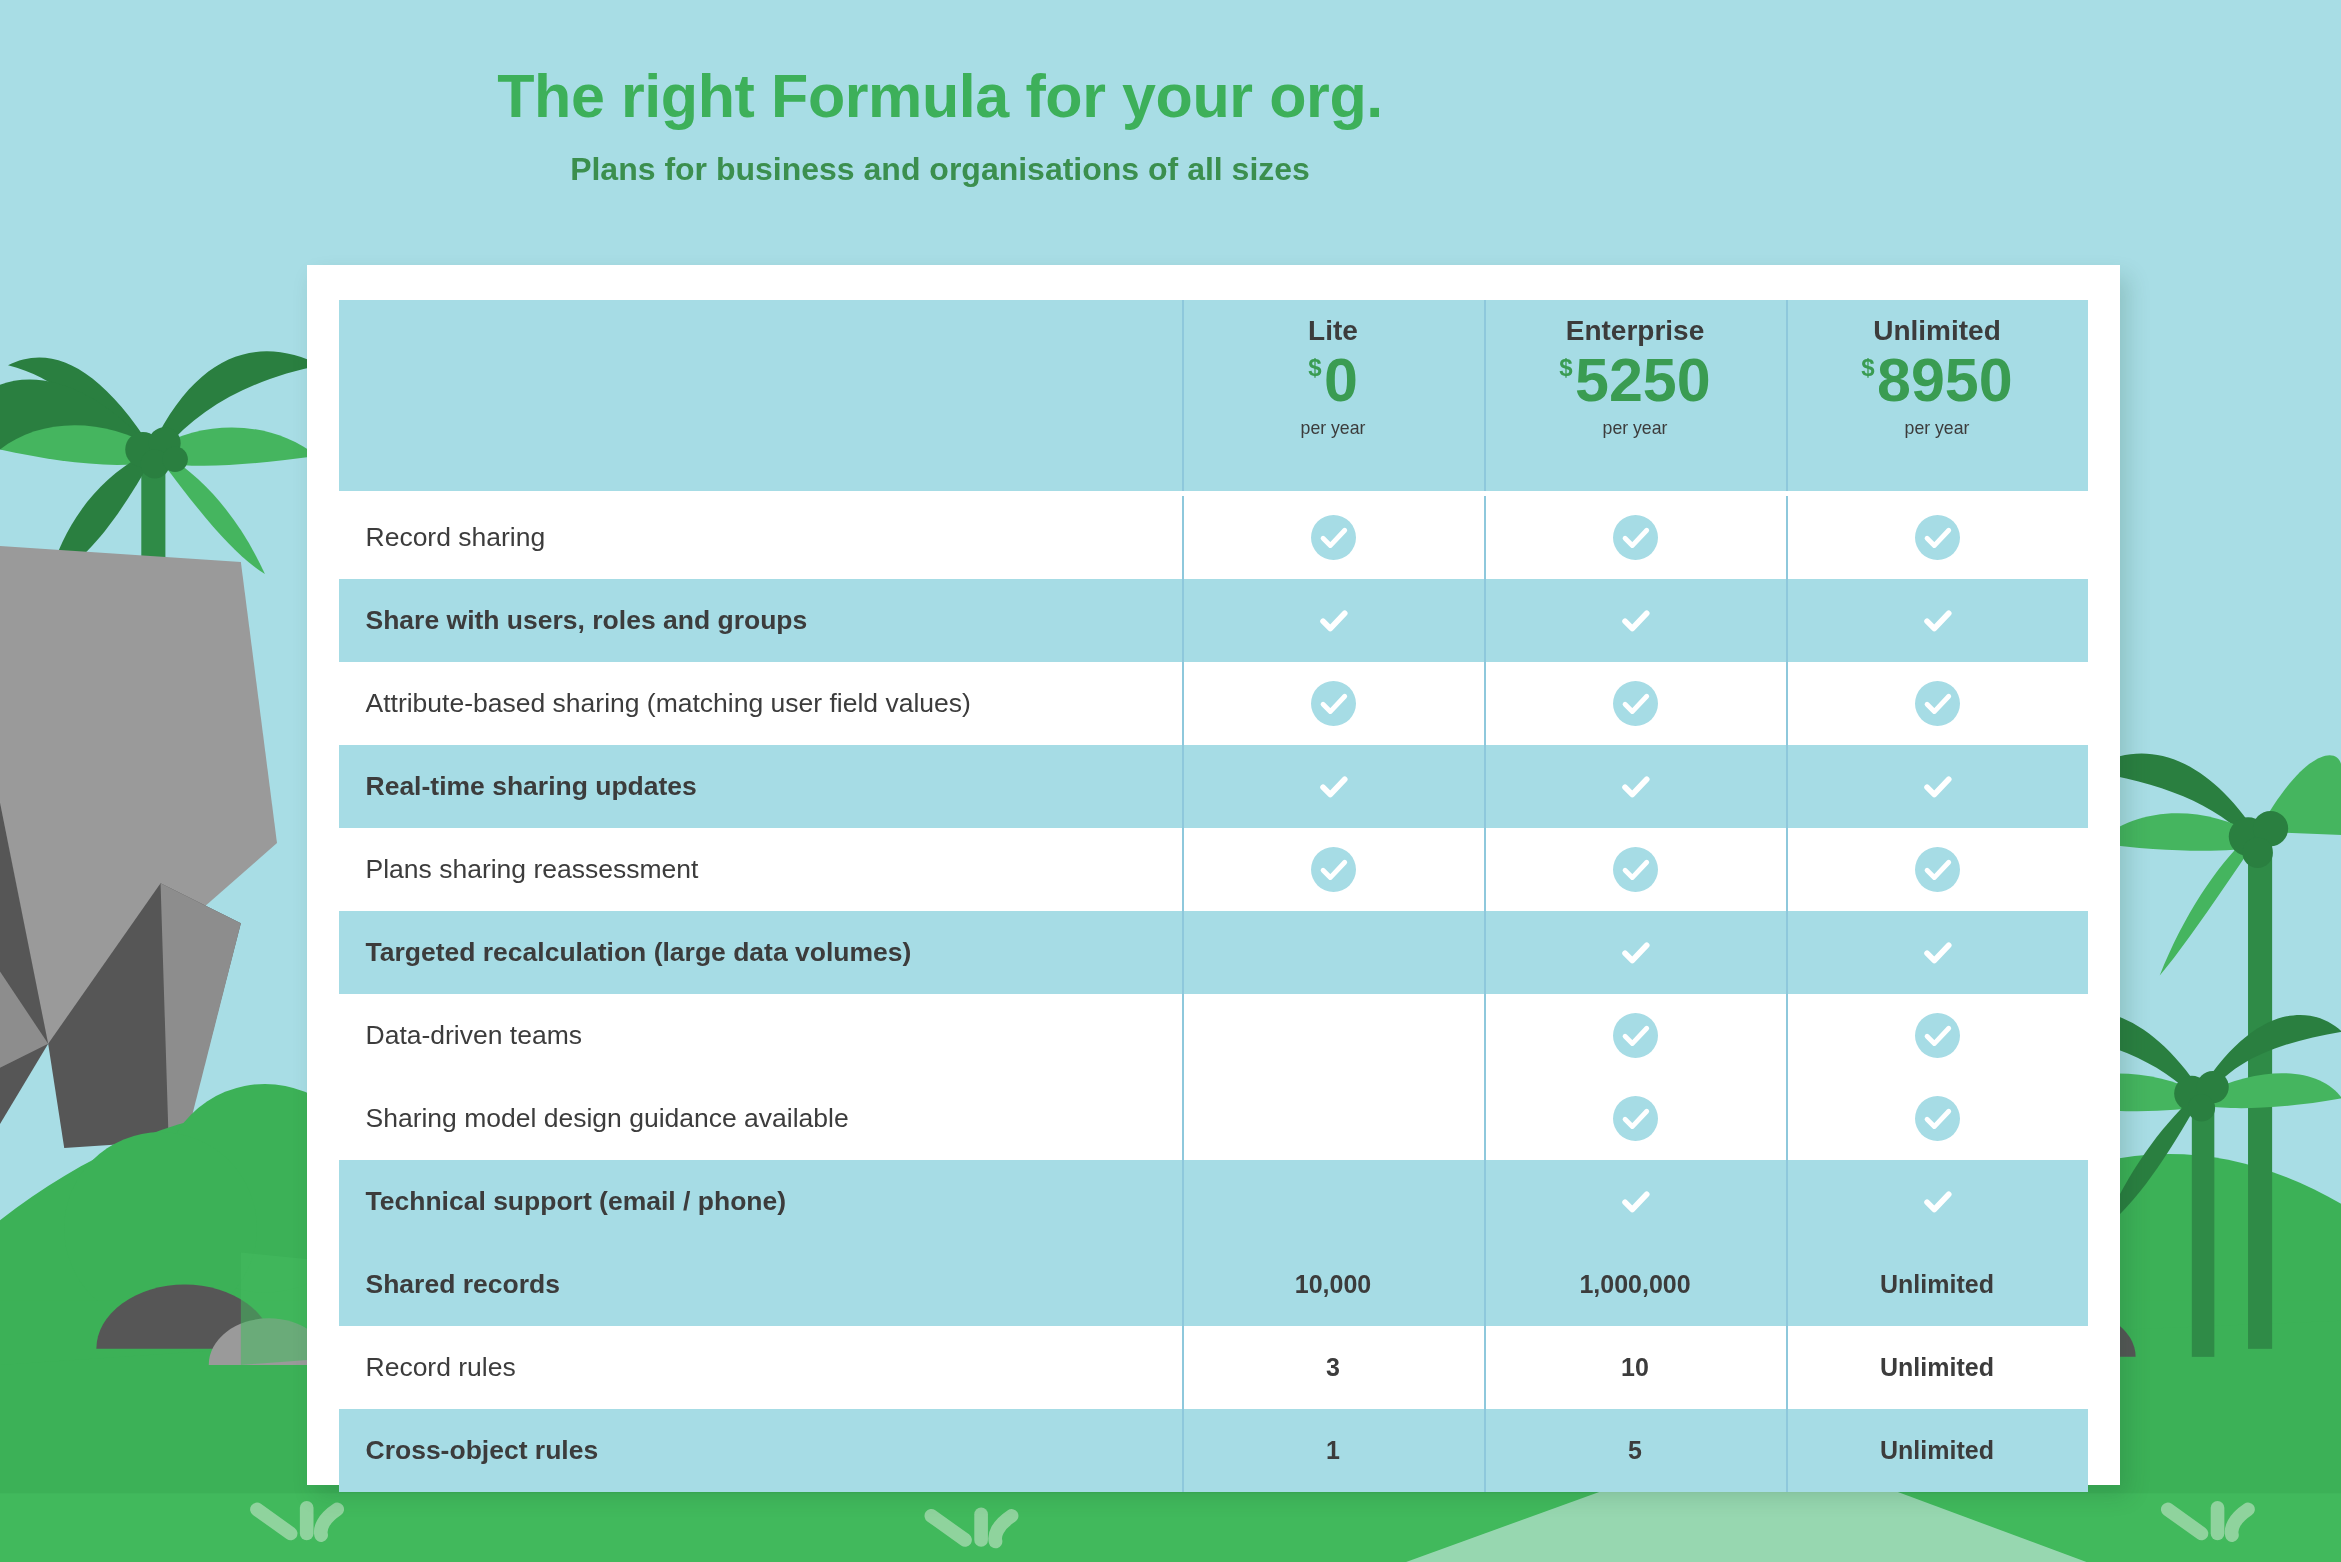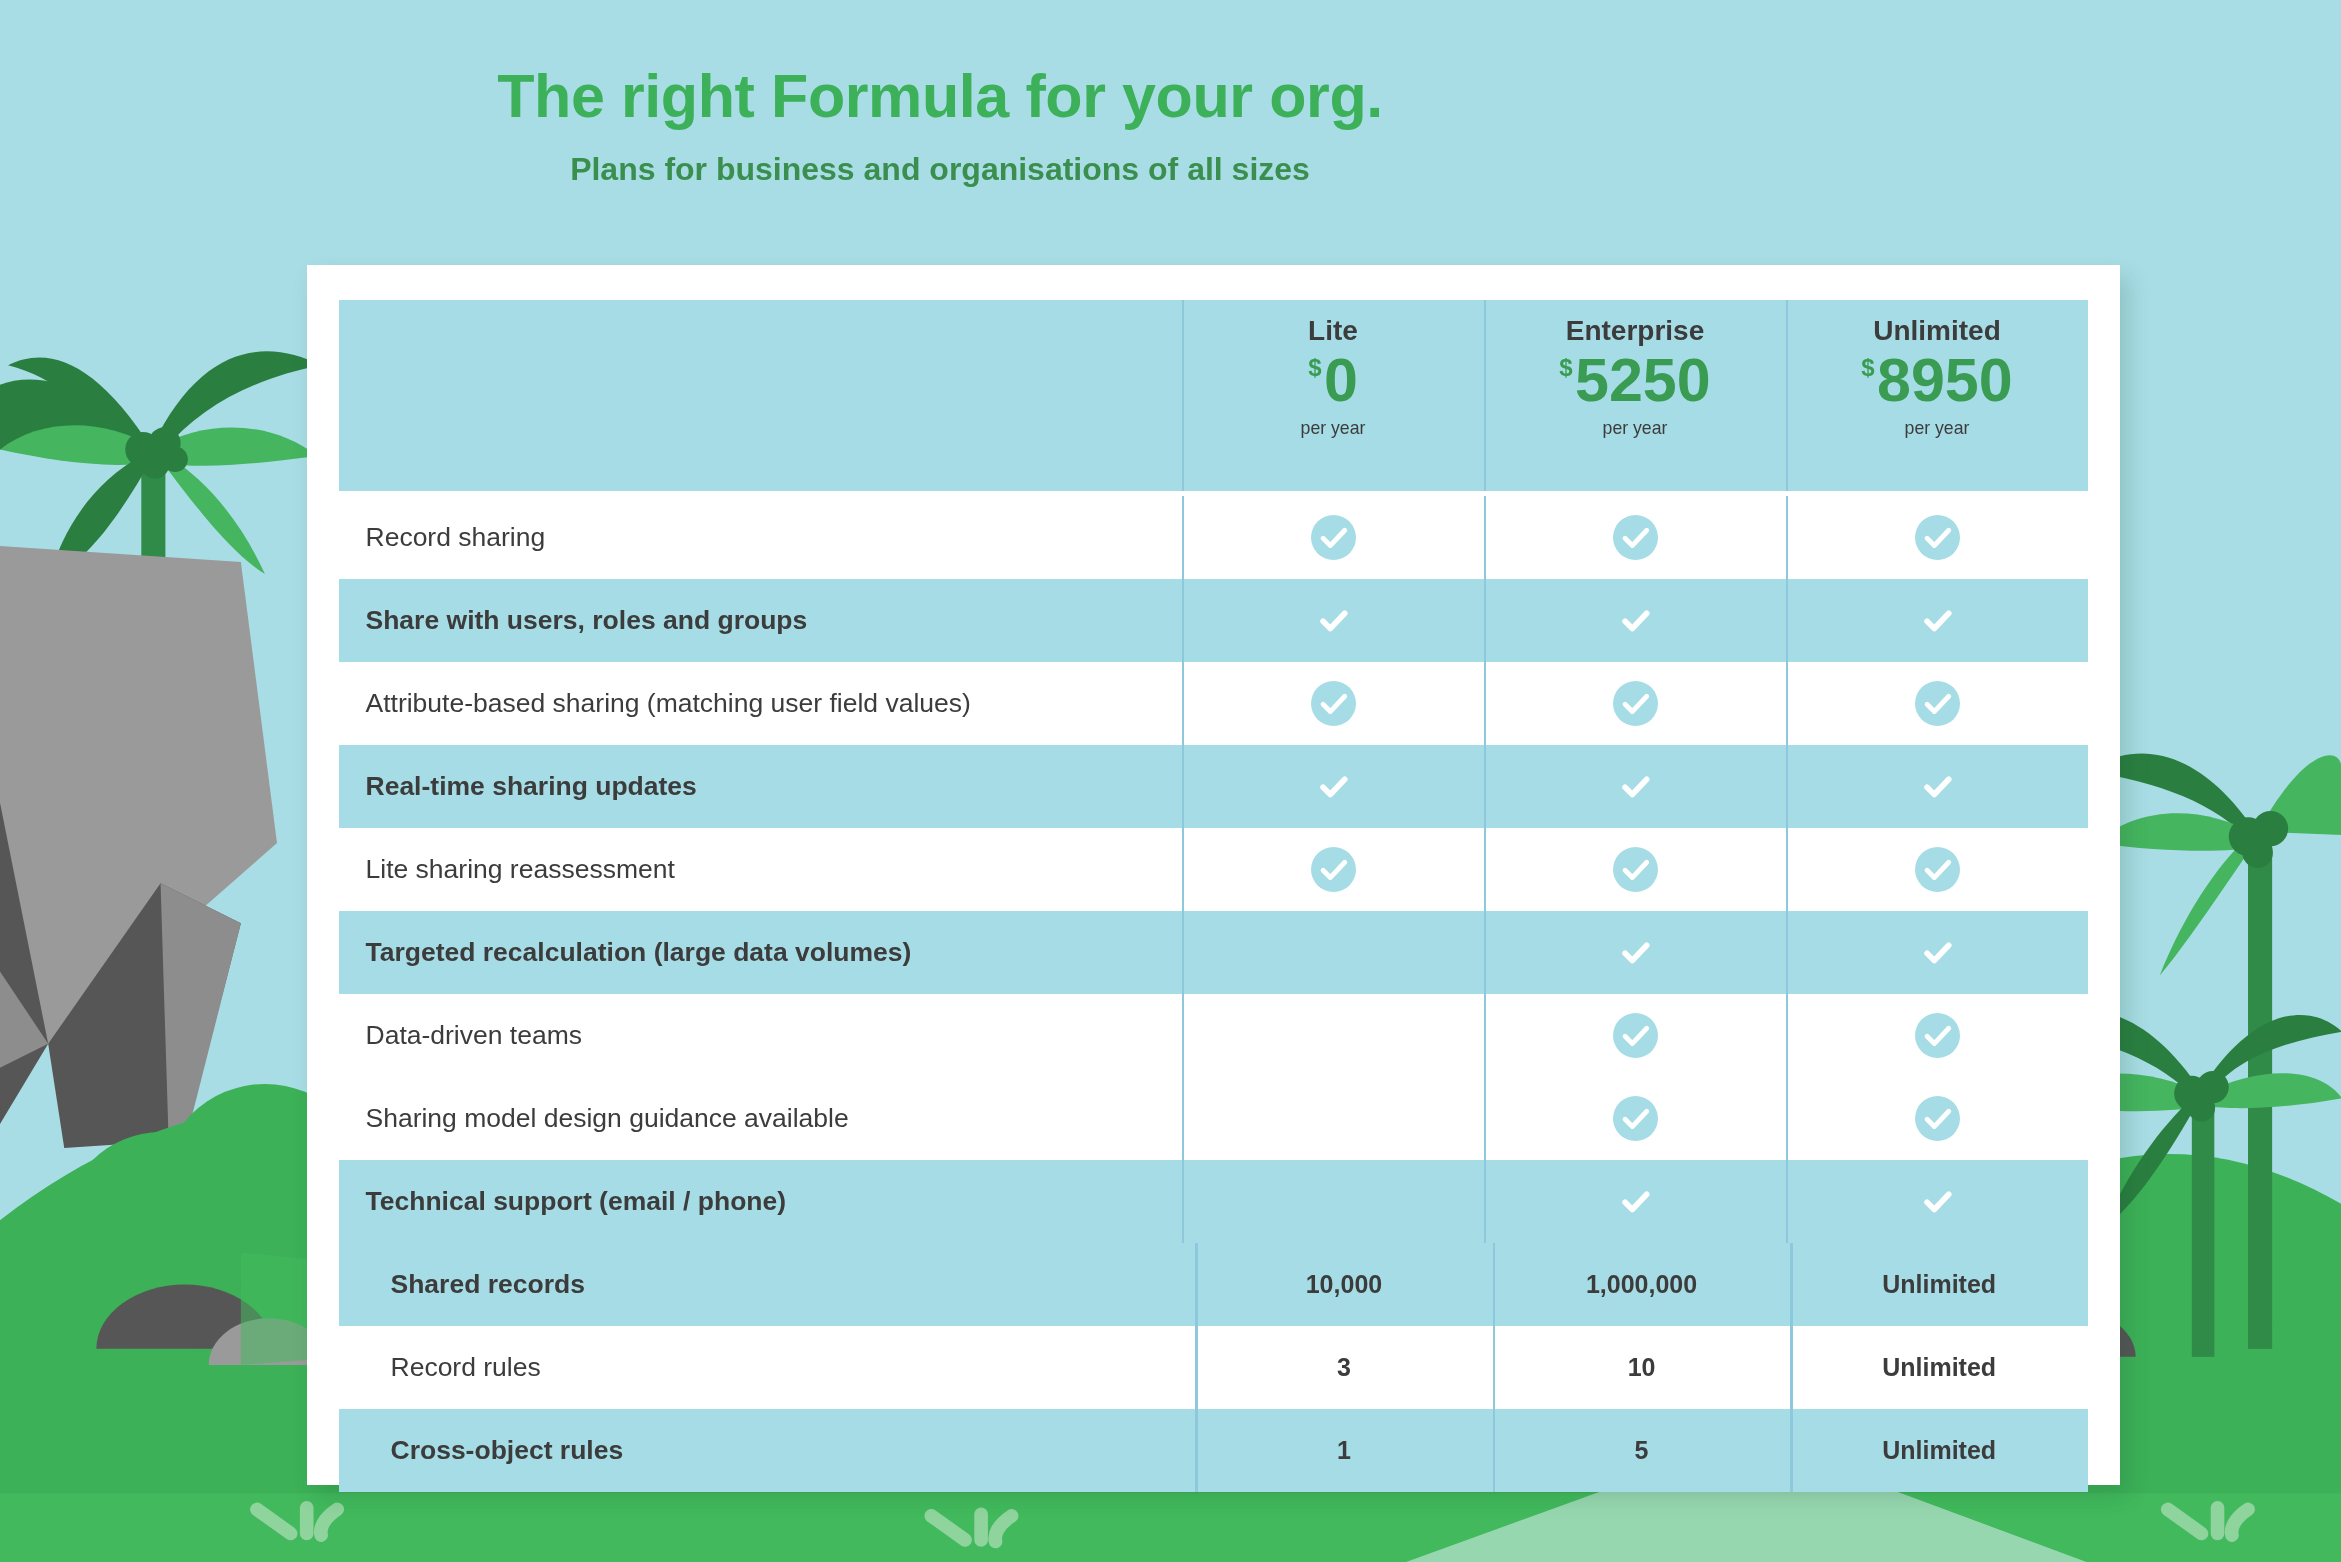--- a/index.html
+++ b/index.html
@@ -70,21 +70,21 @@
   .dollar { font-size:24px; font-weight:bold; color:#3a9c52; margin-top:4.8px; margin-right:2.4px; }
   .price { font-size:61px; font-weight:bold; color:#3a9c52; line-height:0.95; }
   .per-year { font-size:17.7px; color:#3c3c3c; margin-top:8px; }
 
   
   .frow { height:83px; }
   .feat-label { font-size:26.5px; color:#3c3c3c; font-weight:500; }
   .row.striped .feat-label { font-weight:bold; }
 
   
-  .vrow { height:83px;padding-left:25px; }
+  .vrow { height:83px; }
   .val { font-size:25px; font-weight:bold; color:#3c3c3c; }
 
   
   .chk { width:45px; height:45px; display:block; }
 
   
   .gap { height:4.8px; background:#ffffff; }
 </style>
 </head>
 <body>
@@ -304,21 +304,21 @@
             </svg>
           </div>
           <div class="c-plan last">
             <svg class="chk" viewBox="0 0 56 56">
               <path d="M15 29 L24 38 L42 19" fill="none" stroke="#ffffff" stroke-width="7" stroke-linecap="round" stroke-linejoin="round"></path>
             </svg>
           </div>
         </div>
         <div class="row frow plain">
           <div class="c-feature">
-            <span class="feat-label">Lite sharing reassessment</span>
+            <span class="feat-label">Plans sharing reassessment</span>
           </div>
           <div class="c-plan">
             <svg class="chk" viewBox="0 0 56 56">
               <circle cx="28" cy="28" r="28" fill="#a6dce5"></circle>
               <path d="M15 29 L24 38 L42 19" fill="none" stroke="#ffffff" stroke-width="6" stroke-linecap="round" stroke-linejoin="round"></path>
             </svg>
           </div>
           <div class="c-plan">
             <svg class="chk" viewBox="0 0 56 56">
               <circle cx="28" cy="28" r="28" fill="#a6dce5"></circle>

